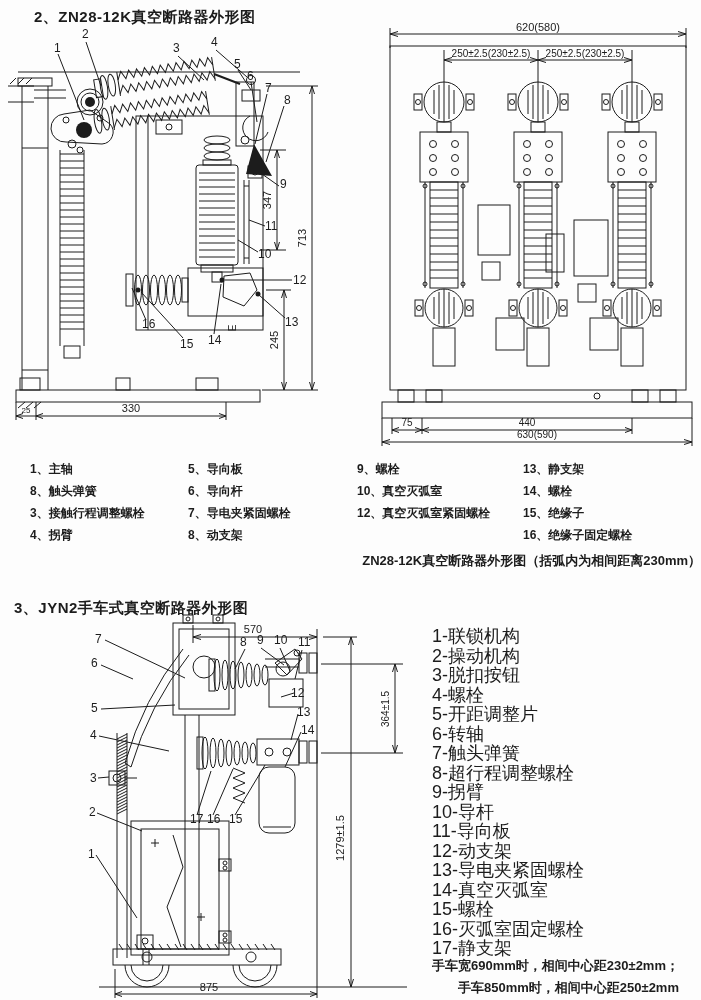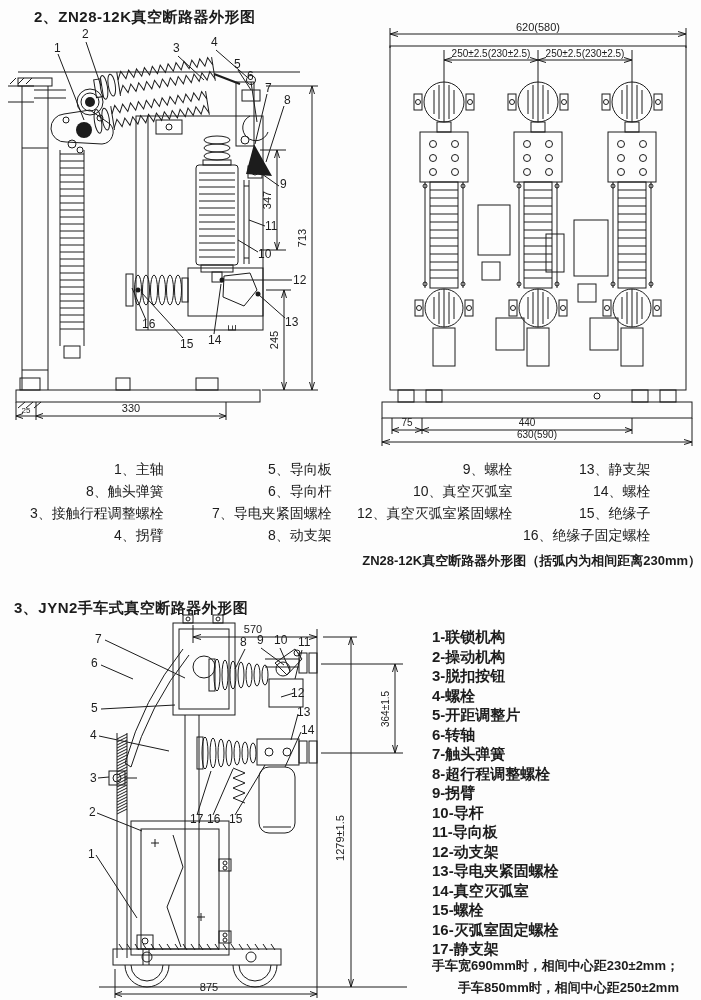--- a/index.html
+++ b/index.html
@@ -1,23 +1,23 @@
 <!DOCTYPE html>
 <html><head>
 <meta charset="utf-8">
 <style>
   * { margin:0; padding:0; box-sizing:border-box; }
   html,body { background:#e9e9e9; }
   body { font-family:"Liberation Sans","DejaVu Sans",sans-serif; }
   .page { position:relative; width:701px; height:1000px; margin:0 auto; background:#fdfdfd; color:#1c1c1c; overflow:hidden; }
   .heading { position:absolute; font-size:15px; font-weight:bold; letter-spacing:.5px; white-space:nowrap; }
   .caption { position:absolute; left:0; right:0; text-align:center; font-size:13px; font-weight:bold; }
-  .pcol { position:absolute; font-size:14px; font-weight:normal;text-align:right; }
+  .pcol { position:absolute; font-size:12px; font-weight:bold; }
   .pcol .pitem { line-height:22px; white-space:nowrap; }
-  .plist3 { position:absolute; font-size:15px; font-weight:bold; }
+  .plist3 { position:absolute; font-size:18px; font-weight:normal; }
   .plist3 .pitem { line-height:19.5px; white-space:nowrap; }
   .notes { position:absolute; font-size:13px; font-weight:bold;text-align:right; }
   .notes div { line-height:22px; white-space:nowrap; }
   svg { position:absolute; overflow:visible; }
   svg .ln { stroke:#1c1c1c; stroke-width:1; fill:none; }
   svg .ln2 { stroke:#1c1c1c; stroke-width:2; fill:none; }
   svg .fl { fill:#1c1c1c; stroke:none; }
   svg text { fill:#1c1c1c; stroke:none; font-family:"Liberation Sans","DejaVu Sans",sans-serif; }
   svg .co { font-size:12px; }
   svg .dim { font-size:11px; }
@@ -285,21 +285,21 @@
       <text class="dims" text-anchor="middle" x="159" y="418">630(590)</text>
     </g>
   </svg>
 
   <div class="pcol" style="left:30px; top:458px;">
     <div class="pitem">1、主轴</div>
     <div class="pitem">8、触头弹簧</div>
     <div class="pitem">3、接触行程调整螺栓</div>
     <div class="pitem">4、拐臂</div>
   </div>
-  <div class="pcol" style="left:212px; top:458px;">
+  <div class="pcol" style="left:188px; top:458px;">
     <div class="pitem">5、导向板</div>
     <div class="pitem">6、导向杆</div>
     <div class="pitem">7、导电夹紧固螺栓</div>
     <div class="pitem">8、动支架</div>
   </div>
   <div class="pcol" style="left:357px; top:458px;">
     <div class="pitem">9、螺栓</div>
     <div class="pitem">10、真空灭弧室</div>
     <div class="pitem">12、真空灭弧室紧固螺栓</div>
   </div>

